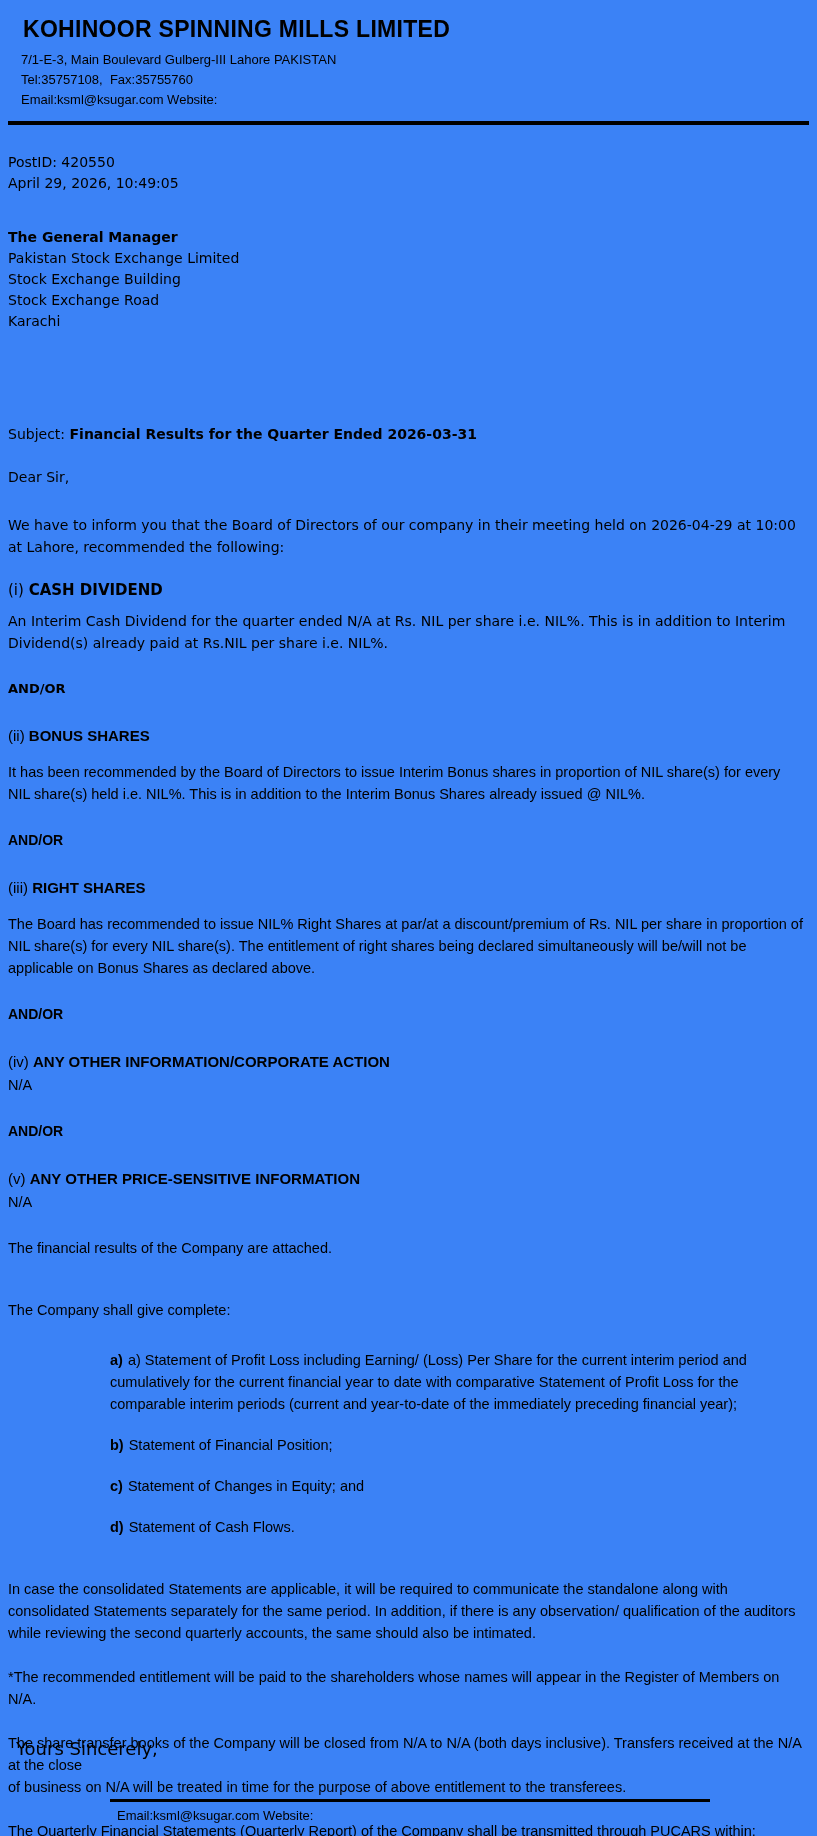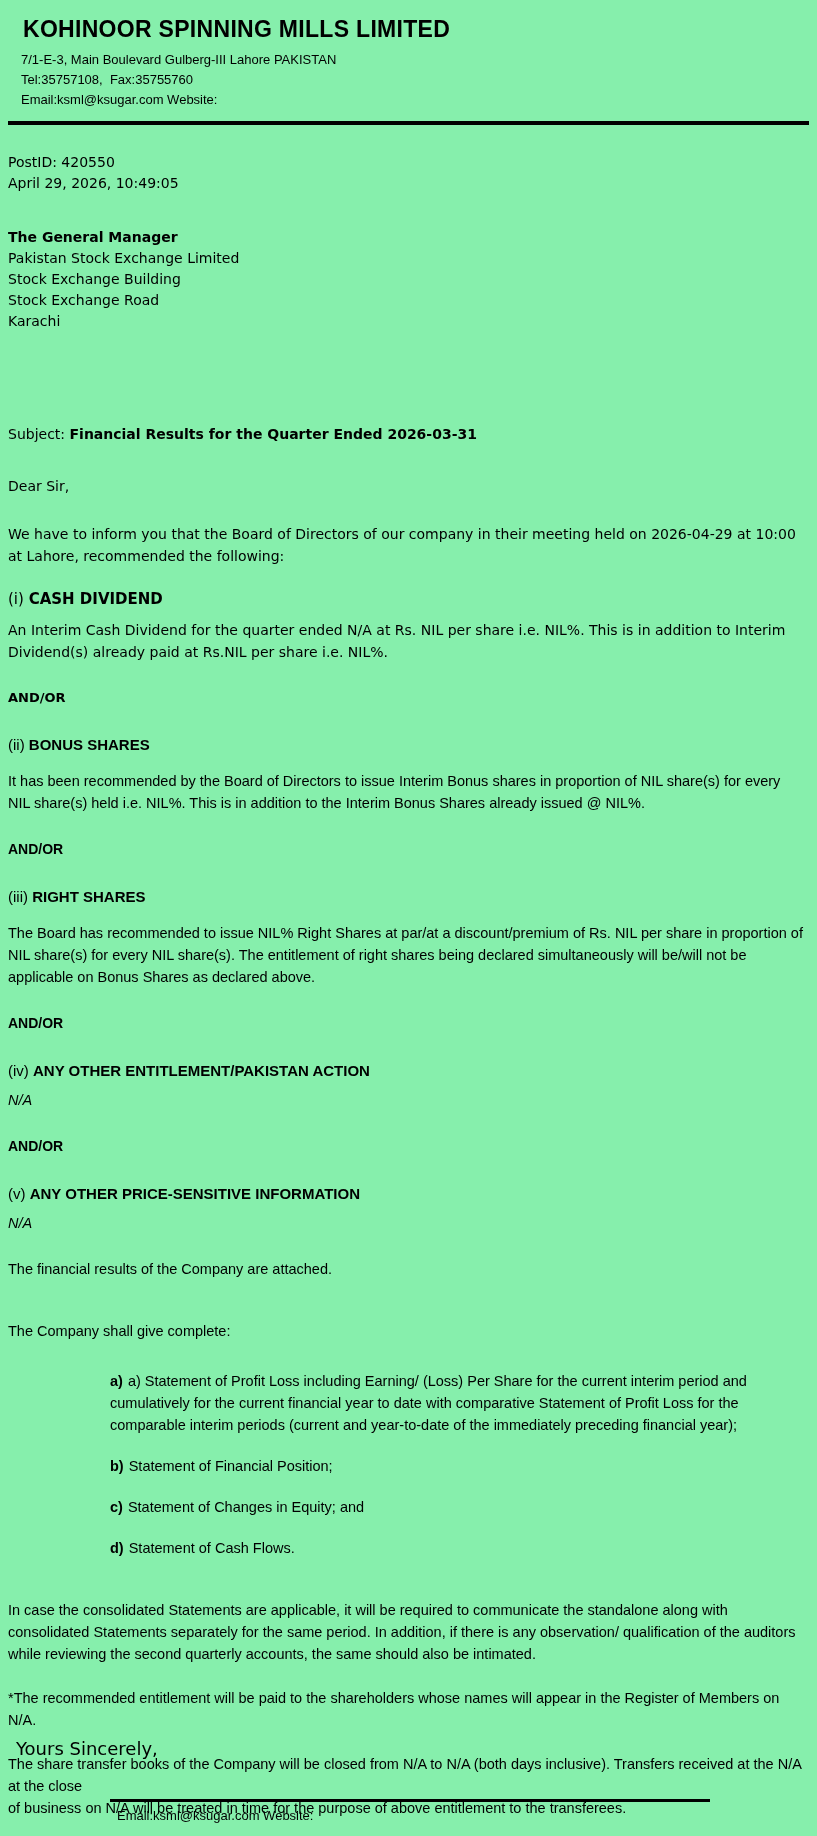--- a/index.html
+++ b/index.html
@@ -5,21 +5,21 @@
   html, body { margin: 0; padding: 0; }
   body {
     width: 817px; height: 1836px;
     background: #ffffff;
     font-family: "DejaVu Sans", sans-serif;
     color: #000;
   }
   .page {
     position: relative;
     width: 817px; height: 1836px;
-    background: #86efac;
+    background: #3b82f6;
     box-sizing: border-box;
     padding: 10px 8px 0 8px;
     overflow: hidden;
   }
   
   .company {
     font-family: "Liberation Sans", sans-serif;
     font-weight: bold;
     font-size: 23px;
     letter-spacing: 0.3px;
@@ -34,33 +34,33 @@
   }
   .rule { height: 4px; background: #000; margin-top: 11px; }
 
   
   .wide { font-family: "DejaVu Sans", sans-serif; font-size: 14px; line-height: 21px; }
   .meta { margin-top: 27px; }
   .recipient { margin-top: 33px; }
   .recipient .rt { font-weight: bold; }
   .subject { margin-top: 92px; }
   .subject .st { font-weight: bold; }
-  .salutation { margin-top: 31px; }
+  .salutation { margin-top: 22px; }
   .intro { margin-top: 26px; line-height: 22px; max-width: 801px; }
   .sec-head-wide { margin-top: 22px; font-size: 15px; }
   .sec-head-wide .ttl { font-weight: bold; }
   .para-wide { margin-top: 9px; line-height: 22px; max-width: 801px; }
   .andor-wide { margin-top: 24px; font-size: 13px; font-weight: bold; }
 
   
   .narrow { font-family: "Liberation Sans", sans-serif; font-size: 14.5px; line-height: 22px; }
   .sec-head-narrow { margin-top: 26px; font-size: 15px; }
   .sec-head-narrow .ttl { font-weight: bold; }
   .para-narrow { margin-top: 14px; max-width: 795px; }
-  .na-line { margin-top: 7px; font-style: italic; }
+  .na-line { margin-top: 1px; }
   .andor-narrow { margin-top: 24px; font-weight: bold; font-size: 14px; }
   .attached { margin-top: 24px; }
   .give-complete { margin-top: 40px; }
 
   .stmt-list { margin-left: 102px; margin-right: 10px; }
   .stmt { margin-top: 28px; max-width: 700px; }
   .stmt + .stmt { margin-top: 19px; }
   .stmt .lbl { font-weight: bold; margin-right: 5px; }
 
   .lower-para { margin-top: 22px; max-width: 798px; white-space: pre-line; }
@@ -133,21 +133,21 @@
   <div class="narrow sec-head-narrow">
     <span>(iii)</span>
     <span class="ttl">RIGHT SHARES</span>
   </div>
   <div class="narrow para-narrow">The Board has recommended to issue NIL% Right Shares at par/at a discount/premium of Rs. NIL per share in proportion of NIL share(s) for every NIL share(s). The entitlement of right shares being declared simultaneously will be/will not be applicable on Bonus Shares as declared above.</div>
 
   <div class="narrow andor-narrow">AND/OR</div>
 
   <div class="narrow sec-head-narrow">
     <span>(iv)</span>
-    <span class="ttl">ANY OTHER ENTITLEMENT/PAKISTAN ACTION</span>
+    <span class="ttl">ANY OTHER INFORMATION/CORPORATE ACTION</span>
   </div>
   <div class="narrow na-line">N/A</div>
 
   <div class="narrow andor-narrow">AND/OR</div>
 
   <div class="narrow sec-head-narrow">
     <span>(v)</span>
     <span class="ttl">ANY OTHER PRICE-SENSITIVE INFORMATION</span>
   </div>
   <div class="narrow na-line">N/A</div>

